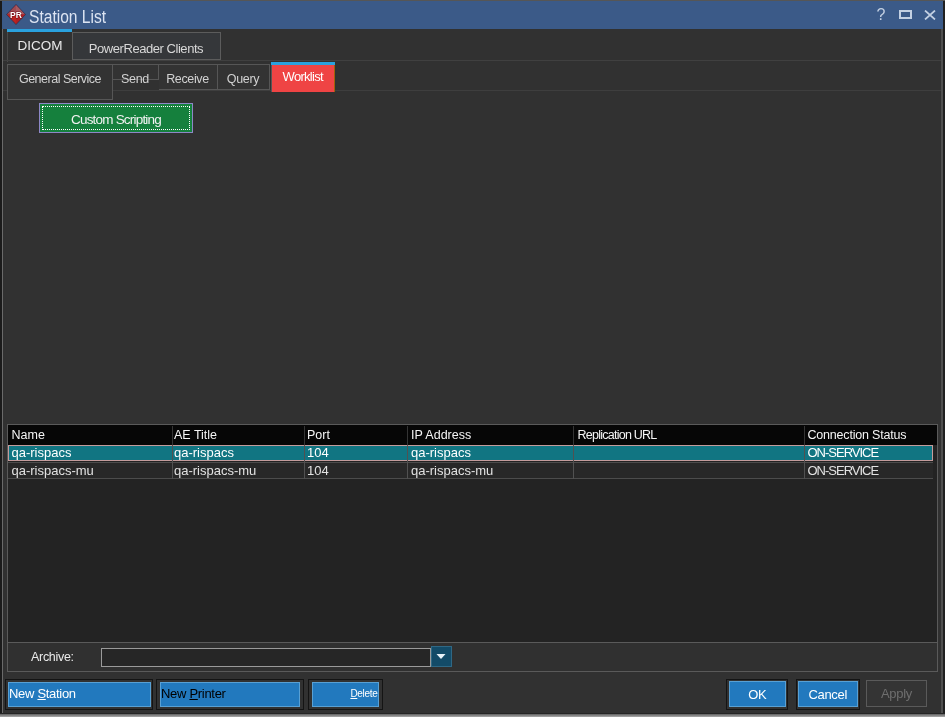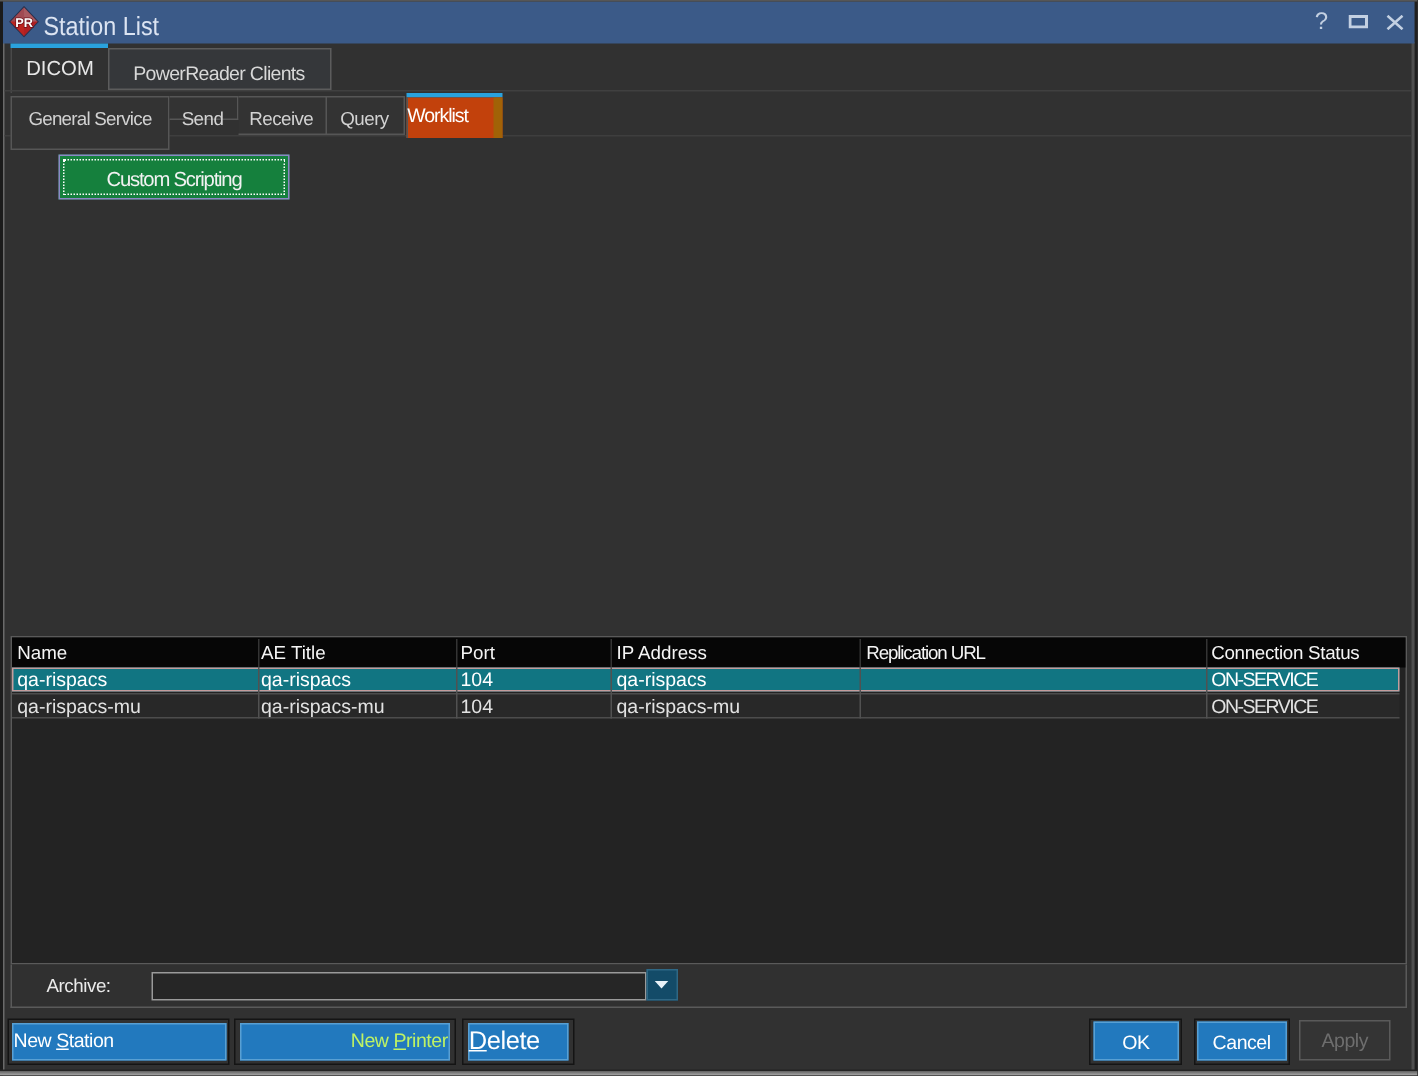--- a/index.html
+++ b/index.html
@@ -40,21 +40,21 @@
 <div class="abs" style="left:7px;top:32px;width:65px;height:30px;background:#313131;border-left:1px solid #494949;box-sizing:border-box;color:#e8e8e8;font-size:13.5px;text-align:center;line-height:27px">DICOM</div>
 <div class="abs" style="left:71.5px;top:31.5px;width:149px;height:28px;background:#35373a;border:1px solid #5c5c5c;box-sizing:border-box;color:#d8d8d8;font-size:13px;text-align:center;line-height:31px;letter-spacing:-0.45px">PowerReader Clients</div>
 <div class="abs" style="left:3px;top:59.5px;width:938px;height:1px;background:#404040"></div>
 
 <div class="abs" style="left:3px;top:89.5px;width:938px;height:1px;background:#3e3e3e"></div>
 <div class="abs" style="left:7px;top:63.5px;width:106px;height:36px;background:#333333;border:1px solid #565656;box-sizing:border-box;color:#d2d2d2;font-size:12.5px;text-align:center;line-height:28px;letter-spacing:-0.5px">General Service</div>
 <div class="abs" style="left:112.5px;top:63.5px;width:46px;height:16px;background:#333333;border:1px solid #565656;border-left:none;box-sizing:border-box;color:#d2d2d2;font-size:12.5px;text-align:center;line-height:28px;letter-spacing:-0.35px">Send</div>
 <div class="abs" style="left:158.5px;top:63.5px;width:59px;height:26px;background:#333333;border:1px solid #565656;border-left:none;box-sizing:border-box;color:#d2d2d2;font-size:12.5px;text-align:center;line-height:28px;letter-spacing:-0.35px">Receive</div>
 <div class="abs" style="left:217.5px;top:63.5px;width:52px;height:26px;background:#333333;border:1px solid #565656;border-left:none;box-sizing:border-box;color:#d2d2d2;font-size:12.5px;text-align:center;line-height:28px;letter-spacing:-0.35px">Query</div>
 <div class="abs" style="left:270.5px;top:61.5px;width:64.5px;height:3.5px;background:#2aa2de"></div>
-<div class="abs" style="left:270.5px;top:65px;width:64.5px;height:27px;background:#c2410c;border-left:1px solid #565656;border-right:6px solid #a16207;box-sizing:border-box;color:#ffffff;font-size:13px;line-height:24px;letter-spacing:-0.7px">Worklist</div>
+<div class="abs" style="left:270.5px;top:65px;width:64.5px;height:27px;background:#ef4444;border-left:1px solid #565656;border-right:1px solid #a16207;box-sizing:border-box;color:#ffffff;font-size:13px;text-align:center;line-height:24px;letter-spacing:-0.7px">Worklist</div>
 
 <div class="abs" style="left:39px;top:103px;width:154px;height:30px;background:#15803d;border:1px solid #8d87c6;box-sizing:border-box">
   <div class="abs" style="left:2px;top:2px;right:2px;bottom:2px;border:1px dotted #ffffff"></div>
   <div class="abs" style="left:0;top:0;width:100%;height:100%;color:#f2f2f2;font-size:13.5px;text-align:center;line-height:32px;letter-spacing:-0.8px">Custom Scripting</div>
 </div>
 
 <div class="abs" style="left:7px;top:423.5px;width:931px;height:219.5px;background:#232323;border:1px solid #5a5a5a;box-sizing:border-box"></div>
 
 <div class="abs" style="left:8px;top:424.5px;width:929px;height:20.5px;background:#060606"></div>
 <div class="abs" style="left:11.5px;top:424.5px;height:20.5px;line-height:20.5px;font-size:12.5px;color:#f5f5f5">Name</div>
@@ -94,21 +94,21 @@
 <div class="abs" style="left:100.5px;top:648px;width:330px;height:19px;background:#262626;border:1px solid #9a9a9a;box-sizing:border-box"></div>
 <div class="abs" style="left:431px;top:646px;width:20.5px;height:21px;background:#134b68;border:1px solid #2f6885;box-sizing:border-box">
   <svg width="18" height="19" viewBox="0 0 18 19">
       <polygon points="4.5,7 13.5,7 9,12" fill="#e8f2f8"></polygon>
     </svg>
 </div>
 
 <div class="abs" style="left:5px;top:678.5px;width:148px;height:31px;border:1px solid #141414;box-sizing:border-box"></div>
 <div class="abs" style="left:8px;top:681.5px;width:142.5px;height:25.5px;background:#2279be;border:1px solid #58a0d4;box-sizing:border-box;color:#ffffff;font-size:13px;text-align:left;line-height:22px;letter-spacing:-0.3px">New <span style="text-decoration:underline">S</span>tation</div>
 <div class="abs" style="left:156px;top:678.5px;width:147.5px;height:31px;border:1px solid #141414;box-sizing:border-box"></div>
-<div class="abs" style="left:160px;top:681.5px;width:139.5px;height:25.5px;background:#2279be;border:1px solid #58a0d4;box-sizing:border-box;color:#bef264;font-size:13px;text-align:right;line-height:22px;letter-spacing:-0.3px">New <span style="text-decoration:underline">P</span>rinter</div>
+<div class="abs" style="left:160px;top:681.5px;width:139.5px;height:25.5px;background:#2279be;border:1px solid #58a0d4;box-sizing:border-box;color:#000000;font-size:13px;text-align:left;line-height:22px;letter-spacing:-0.3px">New <span style="text-decoration:underline">P</span>rinter</div>
 <div class="abs" style="left:307.5px;top:678.5px;width:75px;height:31px;border:1px solid #141414;box-sizing:border-box"></div>
-<div class="abs" style="left:311.5px;top:681.5px;width:67px;height:25.5px;background:#2279be;border:1px solid #58a0d4;box-sizing:border-box;color:#ffffff;font-size:17px;text-align:left;line-height:22px;letter-spacing:-0.3px"><span style="text-decoration:underline">D</span>elete</div>
+<div class="abs" style="left:311.5px;top:681.5px;width:67px;height:25.5px;background:#2279be;border:1px solid #58a0d4;box-sizing:border-box;color:#ffffff;font-size:10px;text-align:right;line-height:22px;letter-spacing:-0.3px"><span style="text-decoration:underline">D</span>elete</div>
 
 <div class="abs" style="left:726px;top:678.5px;width:62px;height:31px;border:1px solid #141414;box-sizing:border-box"></div>
 <div class="abs" style="left:728.5px;top:681px;width:57.5px;height:26px;background:#2279be;border:1px solid #58a0d4;box-sizing:border-box;color:#ffffff;font-size:13px;text-align:center;line-height:25px;letter-spacing:-0.3px">OK</div>
 <div class="abs" style="left:796px;top:678.5px;width:63.5px;height:31px;border:1px solid #141414;box-sizing:border-box"></div>
 <div class="abs" style="left:798px;top:681px;width:59.5px;height:26px;background:#2279be;border:1px solid #58a0d4;box-sizing:border-box;color:#ffffff;font-size:13px;text-align:center;line-height:25px;letter-spacing:-0.3px">Cancel</div>
 <div class="abs" style="left:866px;top:680px;width:61px;height:27px;background:#343434;border:1px solid #5a5a5a;box-sizing:border-box;color:#6e6e6e;font-size:13px;text-align:center;line-height:26px;letter-spacing:-0.3px">Apply</div>
 
 </body></html>

